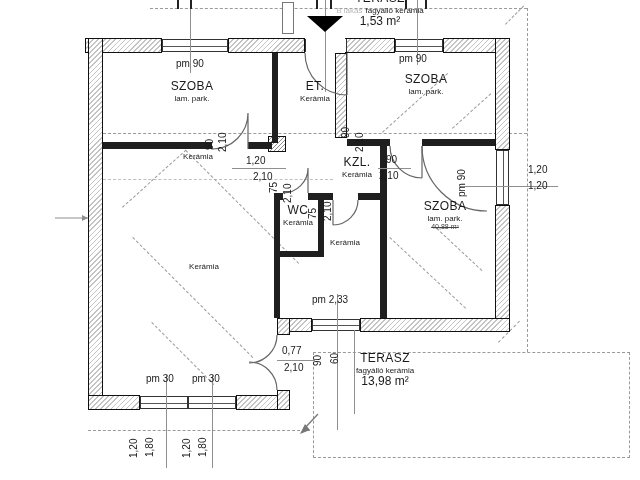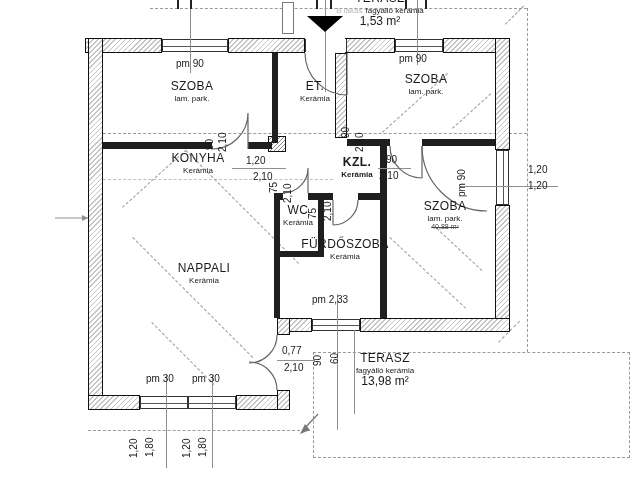--- a/index.html
+++ b/index.html
@@ -149,41 +149,38 @@
     <span class="name">ET.</span>
     <span class="floor">Kerámia</span>
   </div>
 
   <div class="room" style="left:386px;top:73px;width:80px;">
     <span class="name">SZOBA</span>
     <span class="floor">lam. park.</span>
   </div>
 
   <div class="room" style="left:148px;top:152px;width:100px;">
-    <span class="name">KONYHA</span>
-    <span class="floor">Kerámia</span>
-  </div>
-
-  <div class="room" style="left:327px;top:156px;width:60px;font-weight:bold;">
+    <span class="floor">Kerámia</span>
+  </div>
+
+  <div class="room" style="left:327px;top:156px;width:60px;">
     <span class="name">KZL.</span>
     <span class="floor">Kerámia</span>
   </div>
 
   <div class="room" style="left:277px;top:204px;width:42px;">
     <span class="name">WC</span>
     <span class="floor">Kerámia</span>
   </div>
 
   <div class="room" style="left:144px;top:262px;width:120px;">
-    <span class="name">NAPPALI</span>
     <span class="floor">Kerámia</span>
   </div>
 
   <div class="room" style="left:295px;top:238px;width:100px;">
-    <span class="name">FÜRDŐSZOBA</span>
     <span class="floor">Kerámia</span>
   </div>
 
   <div class="room" style="left:400px;top:200px;width:90px;">
     <span class="name">SZOBA</span>
     <span class="floor">lam. park.</span>
     <span class="note">40,88 m²</span>
   </div>
 
   <div class="room" style="left:330px;top:352px;width:110px;">

